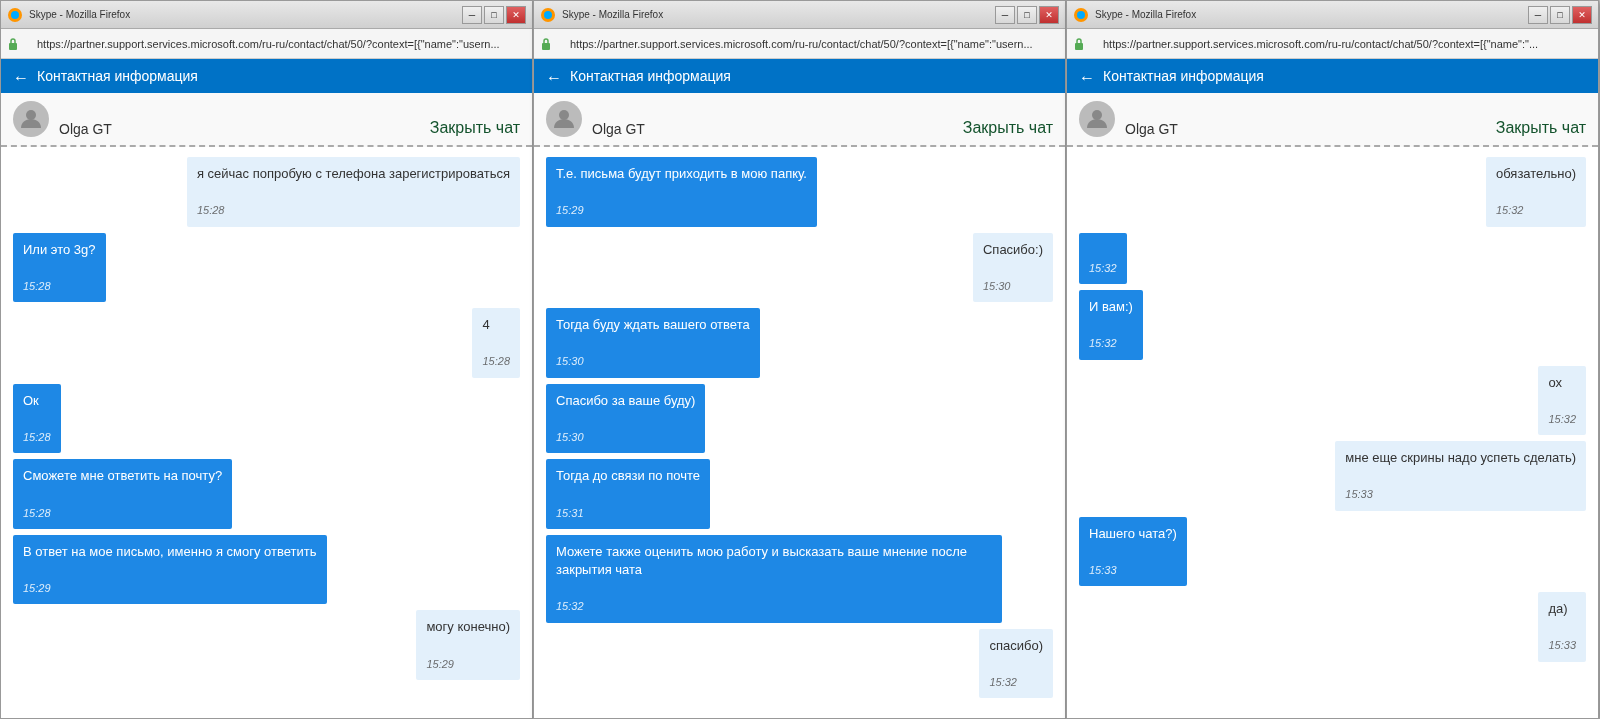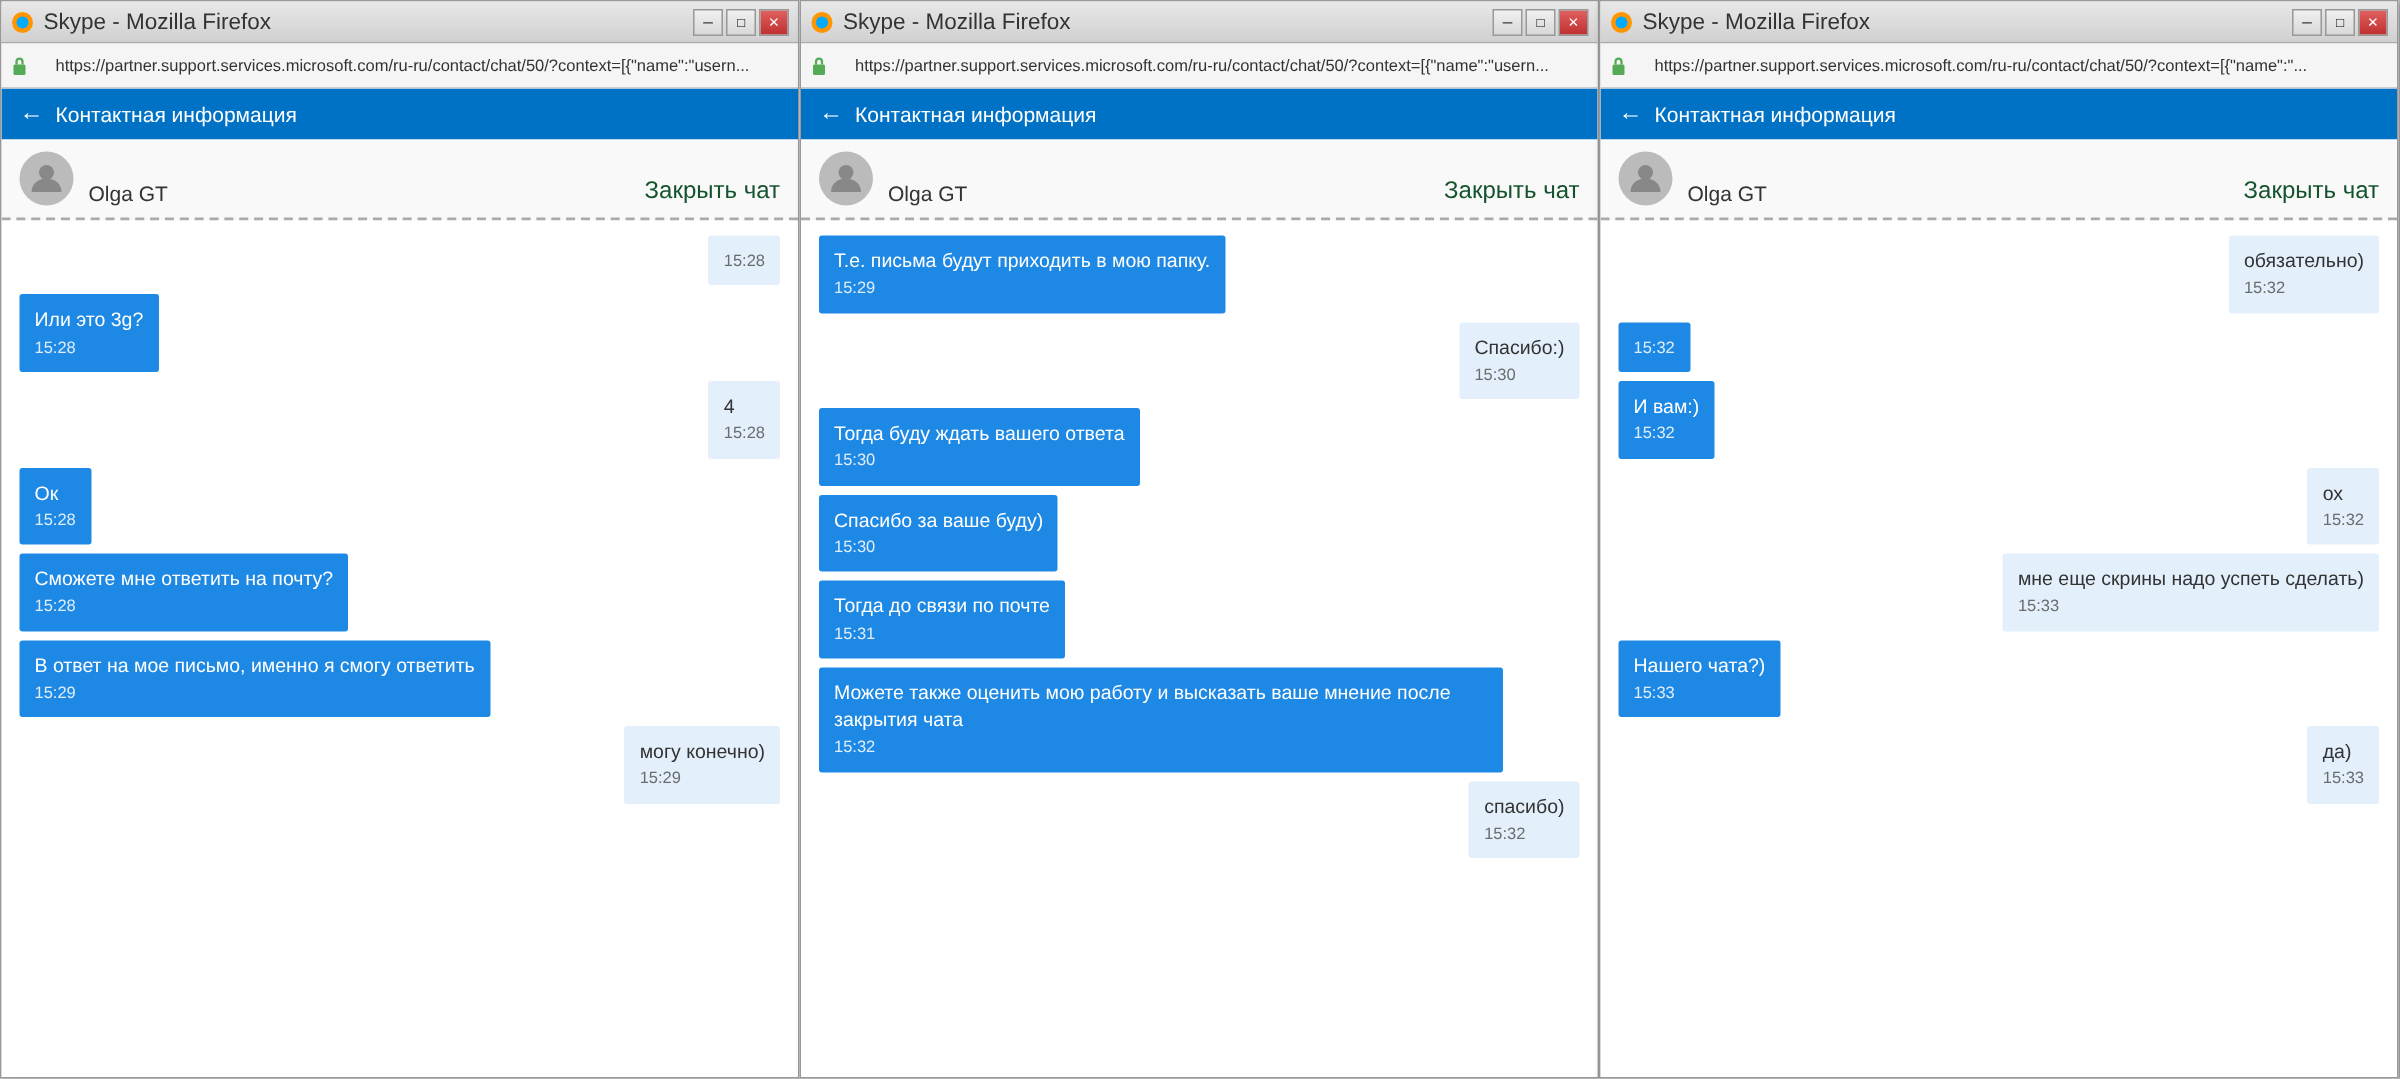--- a/index.html
+++ b/index.html
@@ -37,21 +37,21 @@
     .title-bar-left {
       display: flex;
       align-items: center;
       gap: 6px;
     }
     .title-bar-icon {
       width: 16px;
       height: 16px;
     }
     .title-bar-text {
-      font-size: 15px;
+      font-size: 10px;
       color: #333;
     }
     .title-bar-buttons {
       display: flex;
       gap: 2px;
     }
     .tb-btn {
       width: 20px;
       height: 18px;
       border: 1px solid #999;
@@ -157,22 +157,23 @@
       max-width: 90%;
       padding: 8px 10px;
       border-radius: 2px;
       font-size: 13px;
       line-height: 1.4;
     }
     .msg-time {
       font-size: 11px;
       color: inherit;
       display: block;
-      margin-top: 2px;
+      margin-top: 20px;
       opacity: 0.85;
+      font-style: italic;
     }
 
     .msg-agent {
       background: #1E88E5;
       color: white;
       align-self: flex-start;
     }
 
     .msg-user {
       background: #e3f0fb;
@@ -226,20 +227,21 @@
         <svg viewBox="0 0 24 24" xmlns="http://www.w3.org/2000/svg">
           <circle cx="12" cy="8" r="5" fill="#888"></circle>
           <path d="M2 21c0-5.5 4.5-9 10-9s10 3.5 10 9" fill="#888"></path>
         </svg>
       </div>
       <span class="contact-name">Olga GT</span>
       <span class="close-chat-btn">Закрыть чат</span>
     </div>
   <div class="messages-area">
         <div class="msg msg-user">
+      <span>я сейчас попробую с телефона зарегистрироваться</span>
       <span class="msg-time">15:28</span>
     </div>
         <div class="msg msg-agent">
       <span>Или это 3g?</span>
       <span class="msg-time">15:28</span>
     </div>
         <div class="msg msg-user">
       <span>4</span>
       <span class="msg-time">15:28</span>
     </div>

